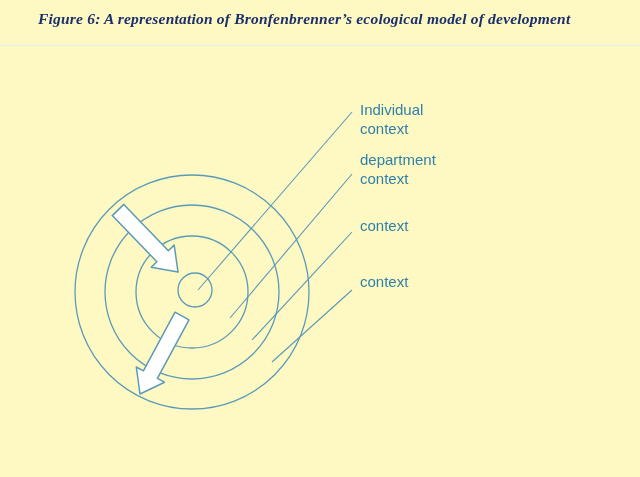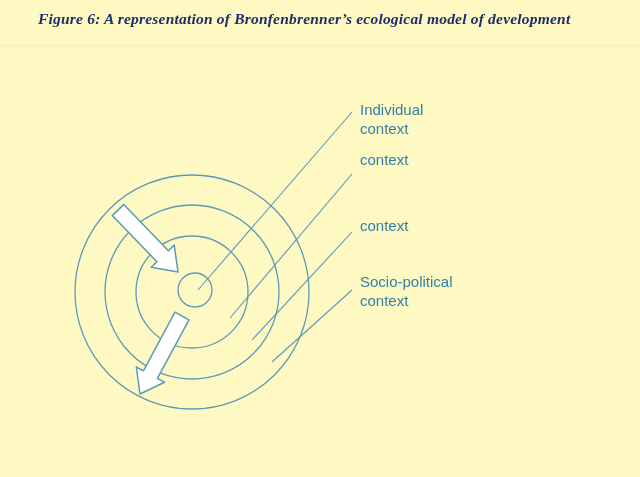--- a/index.html
+++ b/index.html
@@ -50,25 +50,25 @@
 
     <polygon points="175.0,312.2 143.4,370.8 136.3,367.0 140,394 164.5,382.2 157.4,378.4 189.0,319.8"></polygon>
   </svg>
 
   <div class="ctx-label" style="top:100px;">
     <span>Individual</span>
     <span>context</span>
   </div>
 
   <div class="ctx-label" style="top:150px;">
+    <span>department</span>
     <span>context</span>
   </div>
 
   <div class="ctx-label" style="top:216px;">
     <span>context</span>
   </div>
 
   <div class="ctx-label" style="top:272px;">
-    <span>Socio-political</span>
     <span>context</span>
   </div>
 
 </div>
 
 </body></html>

